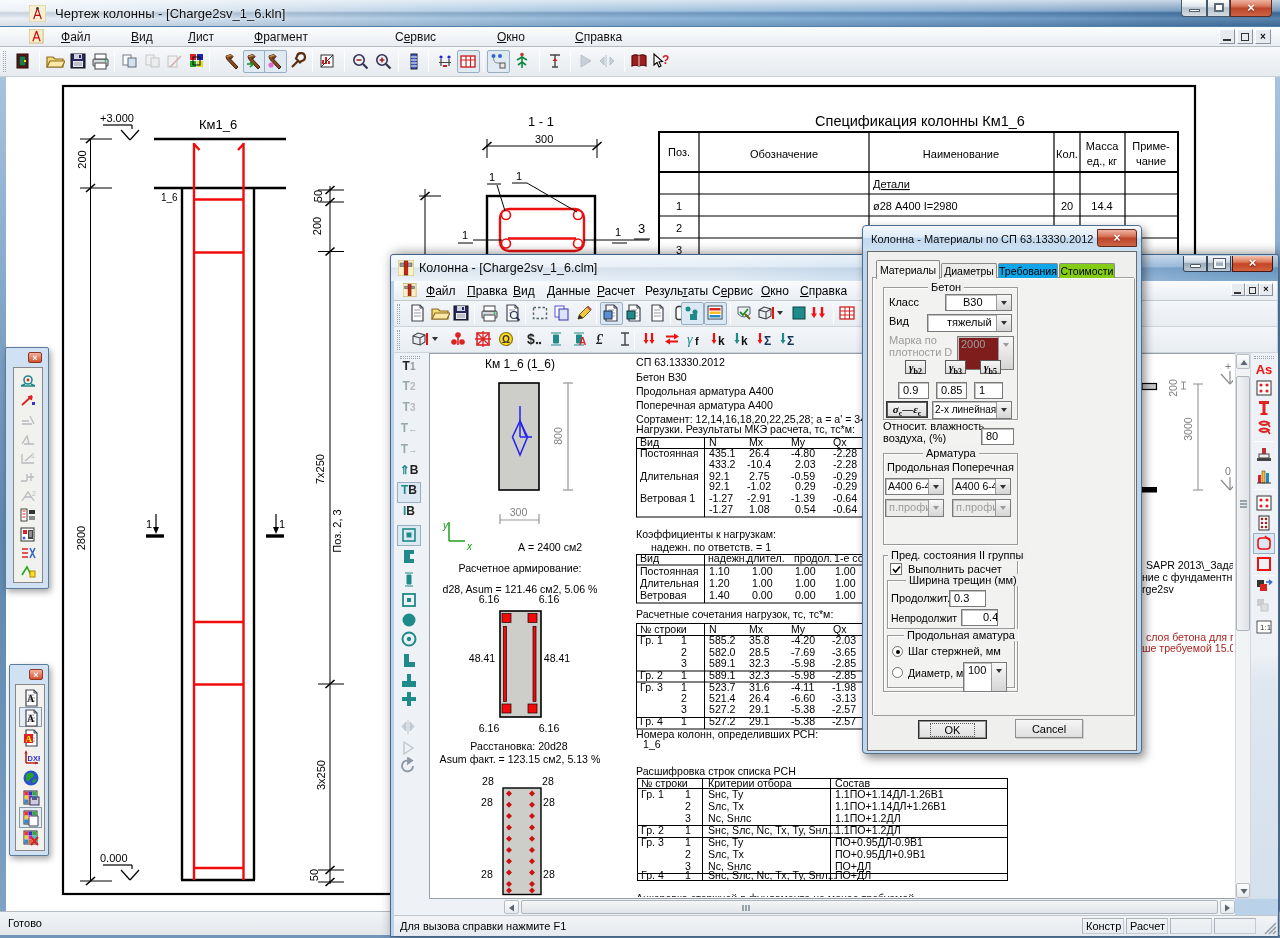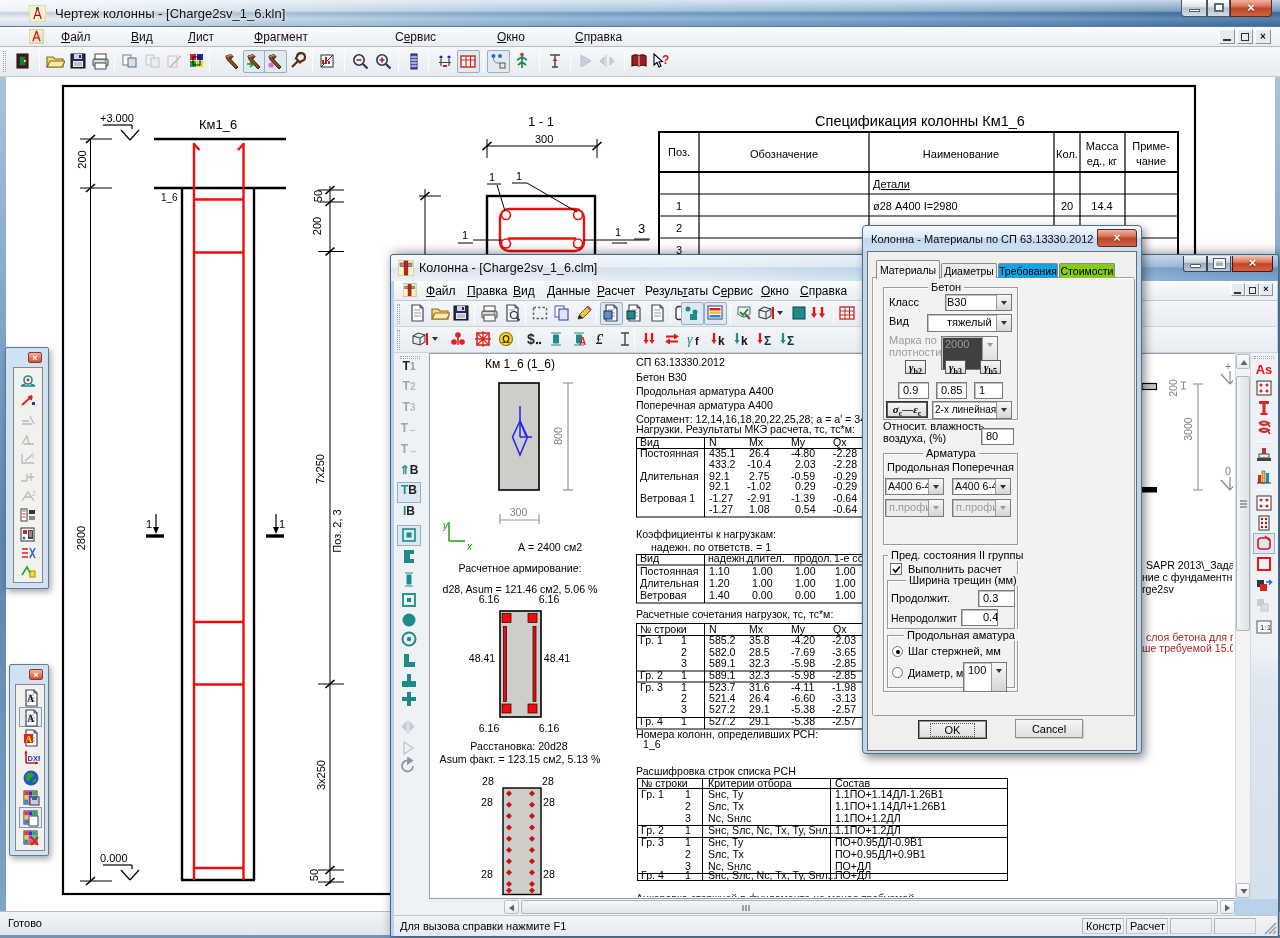--- a/index.html
+++ b/index.html
@@ -1192,26 +1192,26 @@
 
     <div class="ab" style="left:5px;top:26px;width:262px;height:438px;background:#f2f2f1;border:1px solid #9b9b9b;border-top-color:#fff;border-left-color:#fff;box-shadow:-1px -1px 0 #a0a0a0"></div>
     <div class="ab" style="left:8px;top:8px;width:64px;height:19px;background:#f4f4f3;border:1px solid #8a8a8a;border-bottom:none;border-radius:2px 2px 0 0;text-align:center;line-height:18px;z-index:2;font-size:10.5px">Материалы</div>
     <div class="ab" style="left:73px;top:11px;width:56px;height:15px;background:#ececeb;border:1px solid #8a8a8a;border-bottom:none;border-radius:2px 2px 0 0;text-align:center;line-height:14px;font-size:10.5px">Диаметры</div>
     <div class="ab" style="left:130px;top:11px;width:60px;height:15px;background:#0ea5e9;border:1px solid #8a8a8a;border-bottom:none;border-radius:2px 2px 0 0;text-align:left;line-height:14px;font-size:10.5px">Требования</div>
     <div class="ab" style="left:191px;top:11px;width:56px;height:15px;background:#84cc16;border:1px solid #8a8a8a;border-bottom:none;border-radius:2px 2px 0 0;text-align:center;line-height:14px;font-size:10.5px">Стоимости</div>
 
     <div class="ab gb" style="left:15px;top:35px;width:135px;height:133px"></div>
     <span class="ab gl" style="left:60px;top:29px">Бетон</span>
     <span class="ab" style="left:21px;top:44px">Класс</span>
-    <div class="ab fld" style="left:77px;top:42px;width:67px;height:17px"><span style="padding-left:1px">В30</span><span class="dd"></span></div>
+    <div class="ab fld" style="left:77px;top:42px;width:67px;height:17px"><span style="padding-left:17px">В30</span><span class="dd"></span></div>
     <span class="ab" style="left:21px;top:63px">Вид</span>
     <div class="ab fld" style="left:59px;top:62px;width:85px;height:18px"><span style="padding-left:19px">тяжелый</span><span class="dd"></span></div>
     <span class="ab dis" style="left:21px;top:82px">Марка по</span>
     <span class="ab dis" style="left:21px;top:94px">плотности D</span>
-    <div class="ab fld" style="left:73px;top:84px;width:57px;height:34px;background:#404040"><span class="dis" style="padding-left:3px">2000</span><span class="dd dddis"></span></div>
+    <div class="ab fld" style="left:89px;top:84px;width:57px;height:34px;background:#7f1d1d"><span class="dis" style="padding-left:3px">2000</span><span class="dd dddis"></span></div>
     <b class="ab gbtn" style="left:37px;top:108px;width:21px;height:14px"><i>γ</i><sub>b2</sub></b>
     <b class="ab gbtn" style="left:77px;top:108px;width:21px;height:14px"><i>γ</i><sub>b3</sub></b>
     <b class="ab gbtn" style="left:112px;top:108px;width:21px;height:14px"><i>γ</i><sub>b5</sub></b>
     <div class="ab fld" style="left:30px;top:130px;width:31px;height:17px"><span style="padding-left:4px">0.9</span></div>
     <div class="ab fld" style="left:68px;top:130px;width:31px;height:17px"><span style="padding-left:4px">0.85</span></div>
     <div class="ab fld" style="left:106px;top:130px;width:29px;height:17px"><span style="padding-left:4px">1</span></div>
     <b class="ab gbtn" style="left:19px;top:150px;width:40px;height:15px;outline:1px solid #333"><i>σ</i><sub>c</sub>—<i>ε</i><sub>c</sub></b>
     <div class="ab fld" style="left:64px;top:149px;width:80px;height:18px"><span style="padding-left:2px;font-size:10px">2-х линейная</span><span class="dd"></span></div>
     <span class="ab" style="left:15px;top:168px">Относит. влажность</span>
     <span class="ab" style="left:15px;top:180px">воздуха, (%)</span>
@@ -1228,21 +1228,21 @@
 
     <div class="ab gb" style="left:15px;top:303px;width:135px;height:137px"></div>
     <span class="ab gl" style="left:20px;top:297px">Пред. состояния II группы</span>
     <div class="ab" style="left:22px;top:311px;width:12px;height:12px;background:#fff;border:1px solid #707070"><svg width="11" height="11">
             <path d="M2 5 L4.5 8 L9 2.5" stroke="#000" stroke-width="1.6" fill="none"></path>
           </svg></div>
     <span class="ab" style="left:40px;top:311px">Выполнить расчет</span>
     <div class="ab gb" style="left:19px;top:328px;width:128px;height:49px"></div>
     <span class="ab gl" style="left:38px;top:322px">Ширина трещин (мм)</span>
     <span class="ab" style="left:23px;top:340px">Продолжит.</span>
-    <div class="ab fld" style="left:110px;top:338px;width:37px;height:17px"><span style="padding-left:4px">0.3</span></div>
+    <div class="ab fld" style="left:81px;top:338px;width:37px;height:17px"><span style="padding-left:4px">0.3</span></div>
     <span class="ab" style="left:23px;top:360px;font-size:10.5px">Непродолжит</span>
     <div class="ab fld" style="left:93px;top:357px;width:37px;height:17px"><span style="padding-left:21px">0.4</span></div>
     <div class="ab gb" style="left:19px;top:383px;width:128px;height:53px"></div>
     <span class="ab gl" style="left:36px;top:377px">Продольная аматура</span>
     <div class="ab" style="left:24px;top:394px;width:11px;height:11px;background:#fff;border:1px solid #707070;border-radius:50%">
           <div class="ab" style="left:2.5px;top:2.5px;width:4px;height:4px;border-radius:50%;background:#000"></div>
         </div>
     <span class="ab" style="left:40px;top:393px">Шаг стержней, мм</span>
     <div class="ab" style="left:24px;top:415px;width:11px;height:11px;background:#fff;border:1px solid #707070;border-radius:50%"></div>
     <span class="ab" style="left:40px;top:415px;font-size:10.5px">Диаметр, мм</span>

